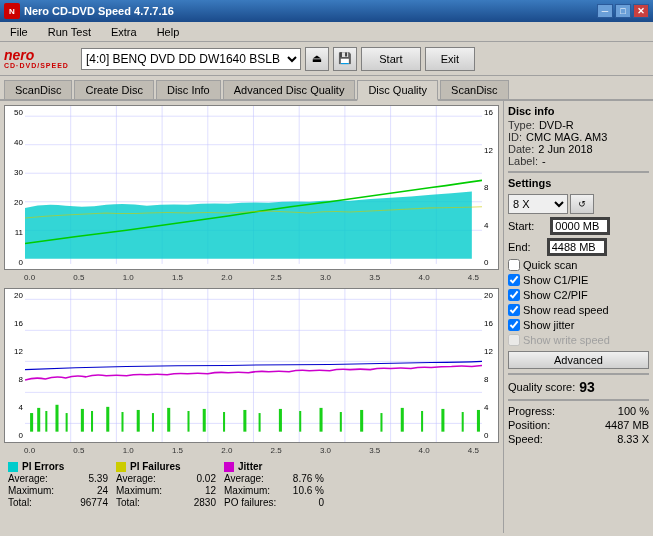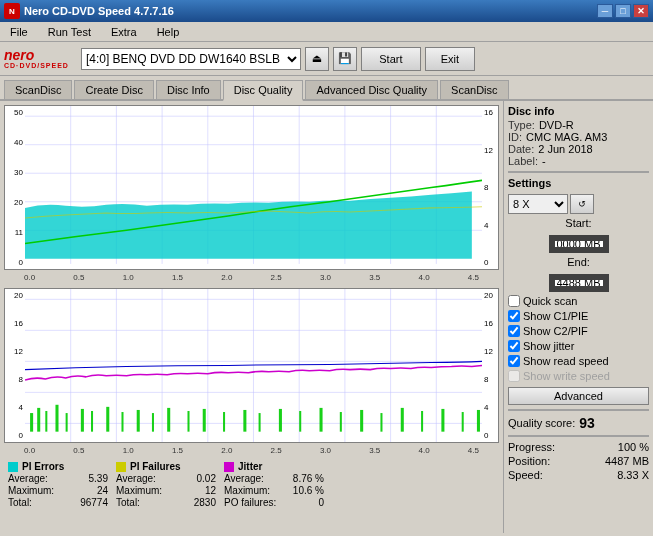--- a/index.html
+++ b/index.html
@@ -56,22 +56,22 @@
     
     .disc-info-section { background: #d4d0c8; }
     .section-title { font-weight: bold; font-size: 11px; margin-bottom: 2px; }
     .info-row { display: flex; gap: 4px; font-size: 11px; }
     .info-label { color: #333; white-space: nowrap; }
     .info-value { color: #000; }
 
     .settings-section { display: flex; flex-direction: column; gap: 3px; }
     .speed-row { display: flex; gap: 2px; align-items: center; }
     .speed-select { width: 60px; height: 20px; font-size: 11px; border: 1px solid #808080; }
-    .mb-input { width: 60px; height: 18px; font-size: 11px; border: 6px solid #404040; background: white; padding: 1px 2px; }
-    .input-row { display: flex; align-items: center; gap: 6px; font-size: 11px; flex-direction: column; }
+    .mb-input { width: 60px; height: 18px; font-size: 11px; border: 3px solid #404040; background: white; padding: 1px 2px; }
+    .input-row { display: flex; align-items: center; gap: 16px; font-size: 11px; }
     
     .checkbox-row { display: flex; align-items: center; gap: 3px; font-size: 11px; }
     .checkbox-row input[type=checkbox] { width: 12px; height: 12px; }
     
     .advanced-btn { background: linear-gradient(to bottom, #f0f0f0, #d0d0d0); border: 1px solid #808080; padding: 2px 8px; font-size: 11px; cursor: pointer; margin-top: 2px; align-self: flex-end; width: 100%; text-align: center; }
     
     .quality-row { display: flex; align-items: center; gap: 4px; font-size: 11px; }
     .quality-score { font-size: 14px; font-weight: bold; }
 
     .progress-section { display: flex; flex-direction: column; gap: 2px; font-size: 11px; }
@@ -115,22 +115,22 @@
   <button class="toolbar-btn">⏏</button>
   <button class="toolbar-btn">💾</button>
   <button class="toolbar-btn start">Start</button>
   <button class="toolbar-btn exit">Exit</button>
 </div>
 
 <div class="tabs">
   <div class="tab">ScanDisc</div>
   <div class="tab">Create Disc</div>
   <div class="tab">Disc Info</div>
+  <div class="tab">Advanced Disc Quality</div>
   <div class="tab active">Disc Quality</div>
-  <div class="tab">Advanced Disc Quality</div>
   <div class="tab">ScanDisc</div>
 </div>
 
 <div class="main">
 
   <div class="chart-area">
 
     <div class="chart-container chart-top chart-wrapper">
       <svg class="chart-svg" viewBox="0 0 450 160" preserveAspectRatio="none" xmlns="http://www.w3.org/2000/svg" style="position:absolute;top:0;left:20px;right:16px;bottom:0;width:calc(100% - 36px);height:100%;">
 
@@ -391,25 +391,25 @@
       <div class="checkbox-row">
         <input type="checkbox" checked="" style="">
         <span>Show C1/PIE</span>
       </div>
       <div class="checkbox-row">
         <input type="checkbox" checked="" style="">
         <span>Show C2/PIF</span>
       </div>
       <div class="checkbox-row">
         <input type="checkbox" checked="" style="">
+        <span>Show read speed</span>
+      </div>
+      <div class="checkbox-row">
+        <input type="checkbox" checked="" style="">
         <span>Show jitter</span>
-      </div>
-      <div class="checkbox-row">
-        <input type="checkbox" checked="" style="">
-        <span>Show read speed</span>
       </div>
       <div class="checkbox-row">
         <input type="checkbox" disabled="" style="">
         <span style="color:#a0a0a0;">Show write speed</span>
       </div>
       <button class="advanced-btn">Advanced</button>
     </div>
 
     <hr style="border:1px solid #a0a0a0;">
 

